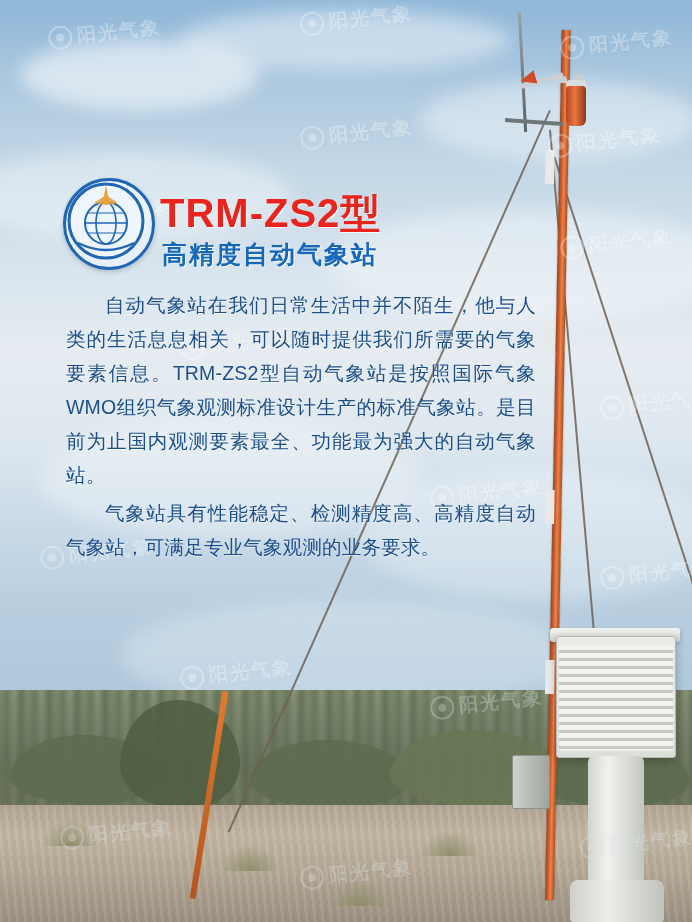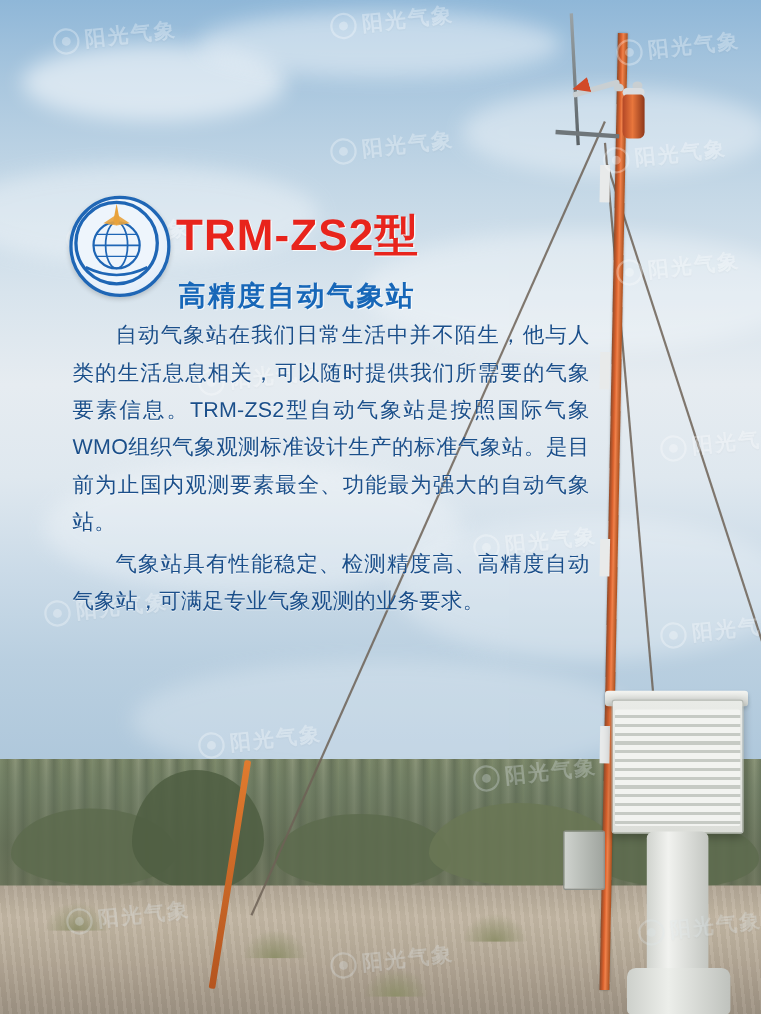--- a/index.html
+++ b/index.html
@@ -295,21 +295,21 @@
     position: absolute;
     left: 160px; top: 186px;
     font-size: 40px;
     font-weight: bold;
     color: #e8241c;
     letter-spacing: 1px;
     text-shadow: 1px 1px 0 rgba(255,255,255,0.8);
   }
   .title-sub {
     position: absolute;
-    left: 162px; top: 252px;
+    left: 162px; top: 238px;
     font-size: 25px;
     font-weight: bold;
     color: #1767b8;
     letter-spacing: 2px;
     text-shadow: 1px 1px 0 rgba(255,255,255,0.75);
   }
 
   
   .body-text {
     position: absolute;

